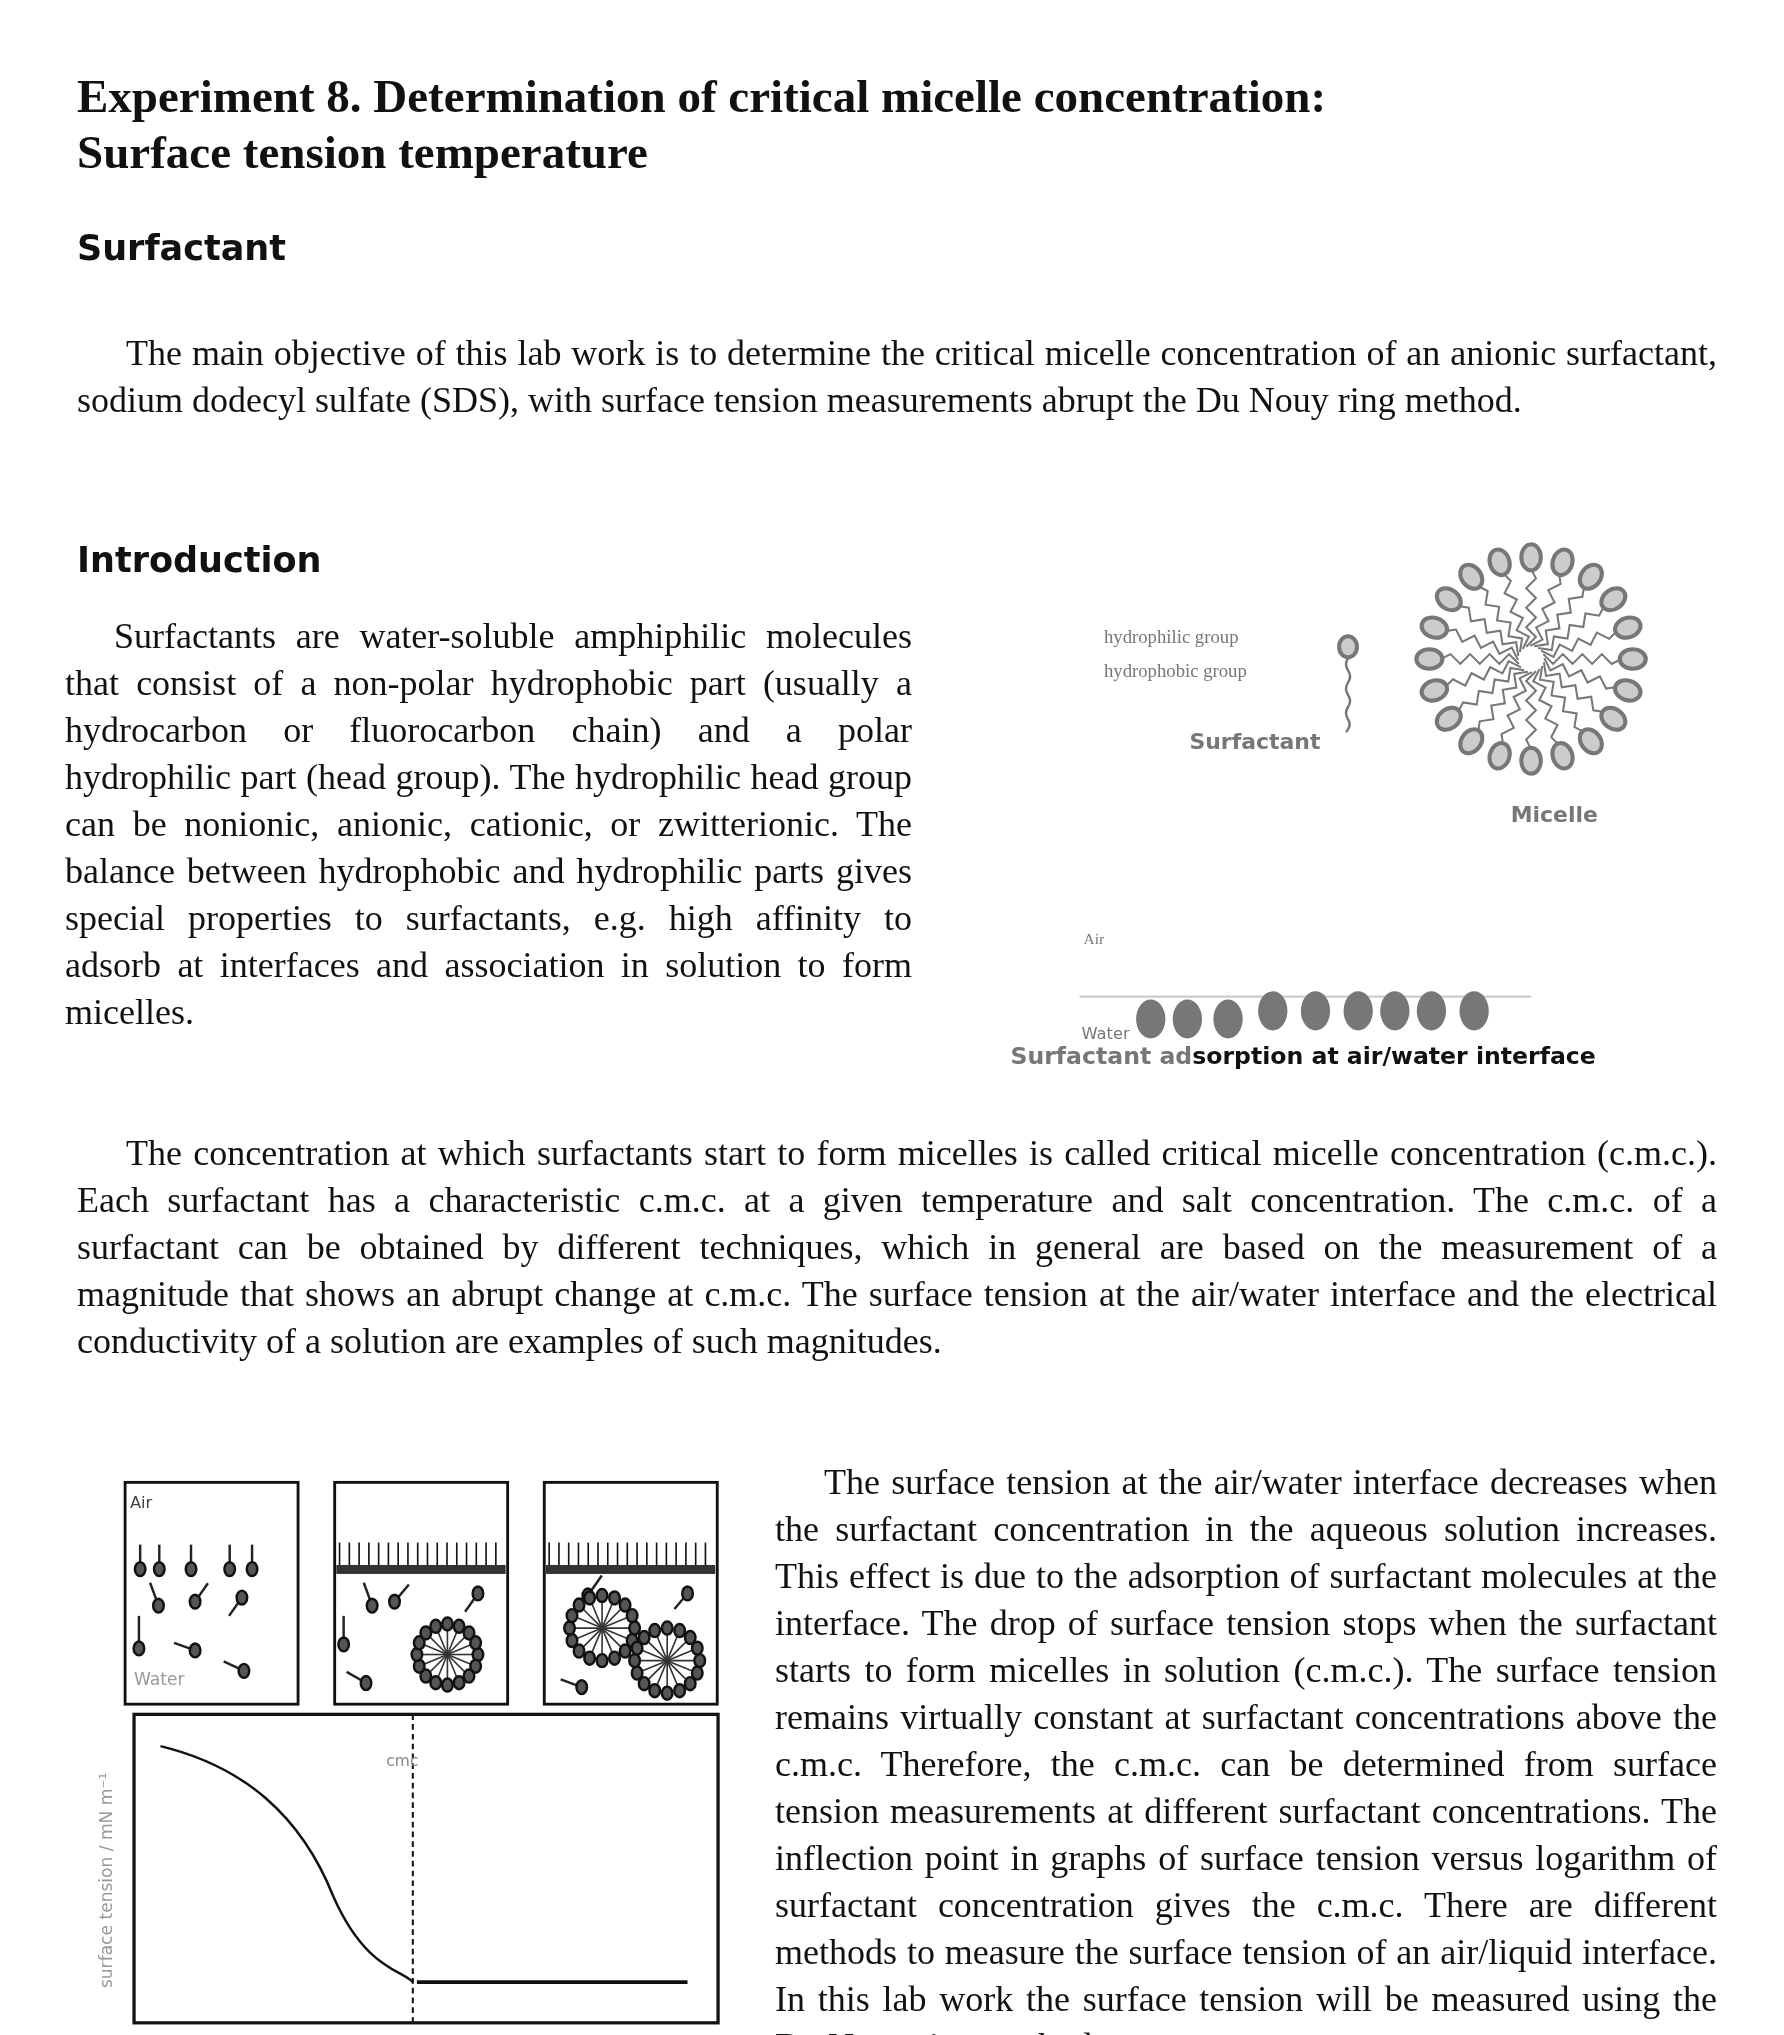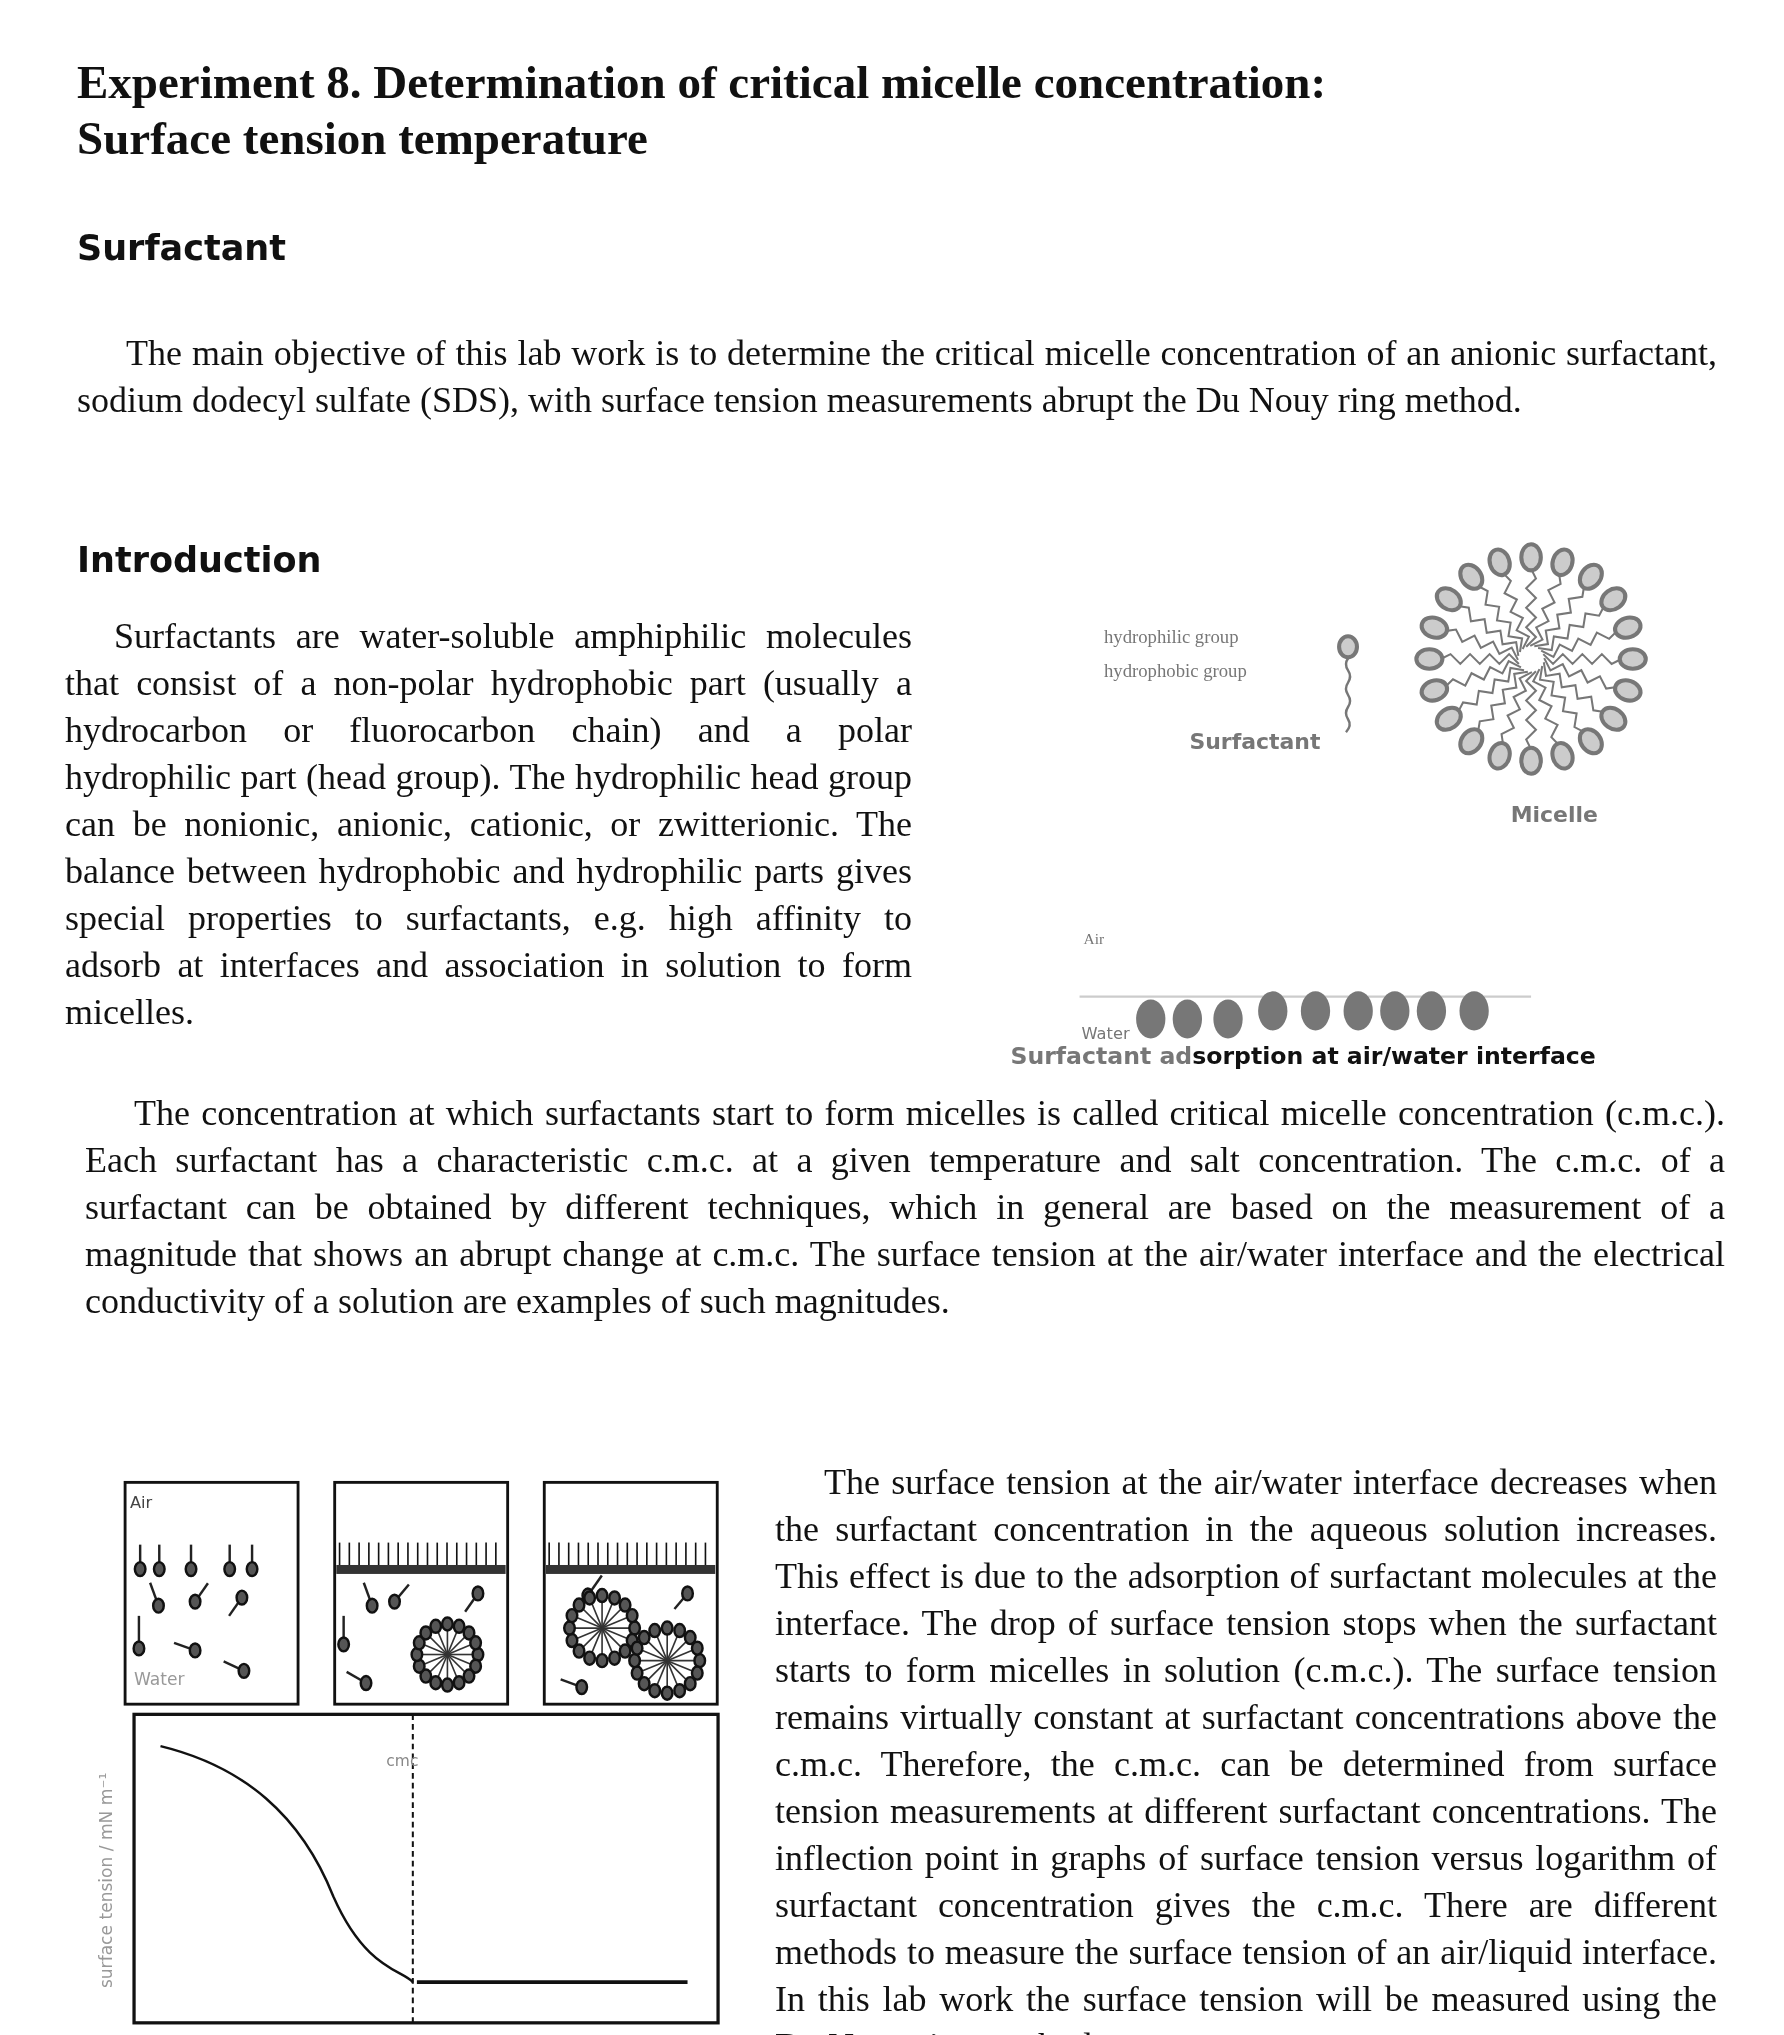--- a/index.html
+++ b/index.html
@@ -1,28 +1,28 @@
 <!DOCTYPE html>
 <html style="font-size:6.5px"><head>
 <meta charset="utf-8">
 <style>
   html,body{margin:0;padding:0;background:#fff;}
   body{width:1785px;height:2254px;position:relative;overflow:hidden;color:#111;}
   .serif{font-family:"Liberation Serif","DejaVu Serif",serif;}
   .sans{font-family:"DejaVu Sans","Liberation Sans",sans-serif;}
   .abs{position:absolute;}
-  #title{left:77px;top:54px;width:1628px;font-size:47px;font-weight:bold;line-height:56px;}
+  #title{left:77px;top:68px;width:1628px;font-size:47px;font-weight:bold;line-height:56px;}
   .h2{font-size:35px;font-weight:bold;}
   #obj-heading{left:77px;top:228px;}
   #intro-heading{left:77px;top:500px;margin-top:40px;}
   .para{font-size:36px;line-height:47px;text-align:justify;text-align-last:left;}
   .indent{text-indent:49px;}
   #obj-para{left:77px;top:330px;width:1640px;}
   #intro-para{left:65px;top:613px;width:847px;}
-  #cmc-para{left:77px;top:1090px;width:1640px;margin-left:8px;}
+  #cmc-para{left:77px;top:1130px;width:1640px;}
   #st-para{left:775px;top:1459px;width:942px;}
   
   #diagram-right{left:1010px;top:537px;width:733px;height:541px;}
   #diagram-right svg{width:100%;height:100%;}
   
   #diagram-left{left:73px;top:1465px;width:700px;height:668px;}
   #diagram-left svg{width:100%;height:100%;}
 </style>
 </head>
 <body>

